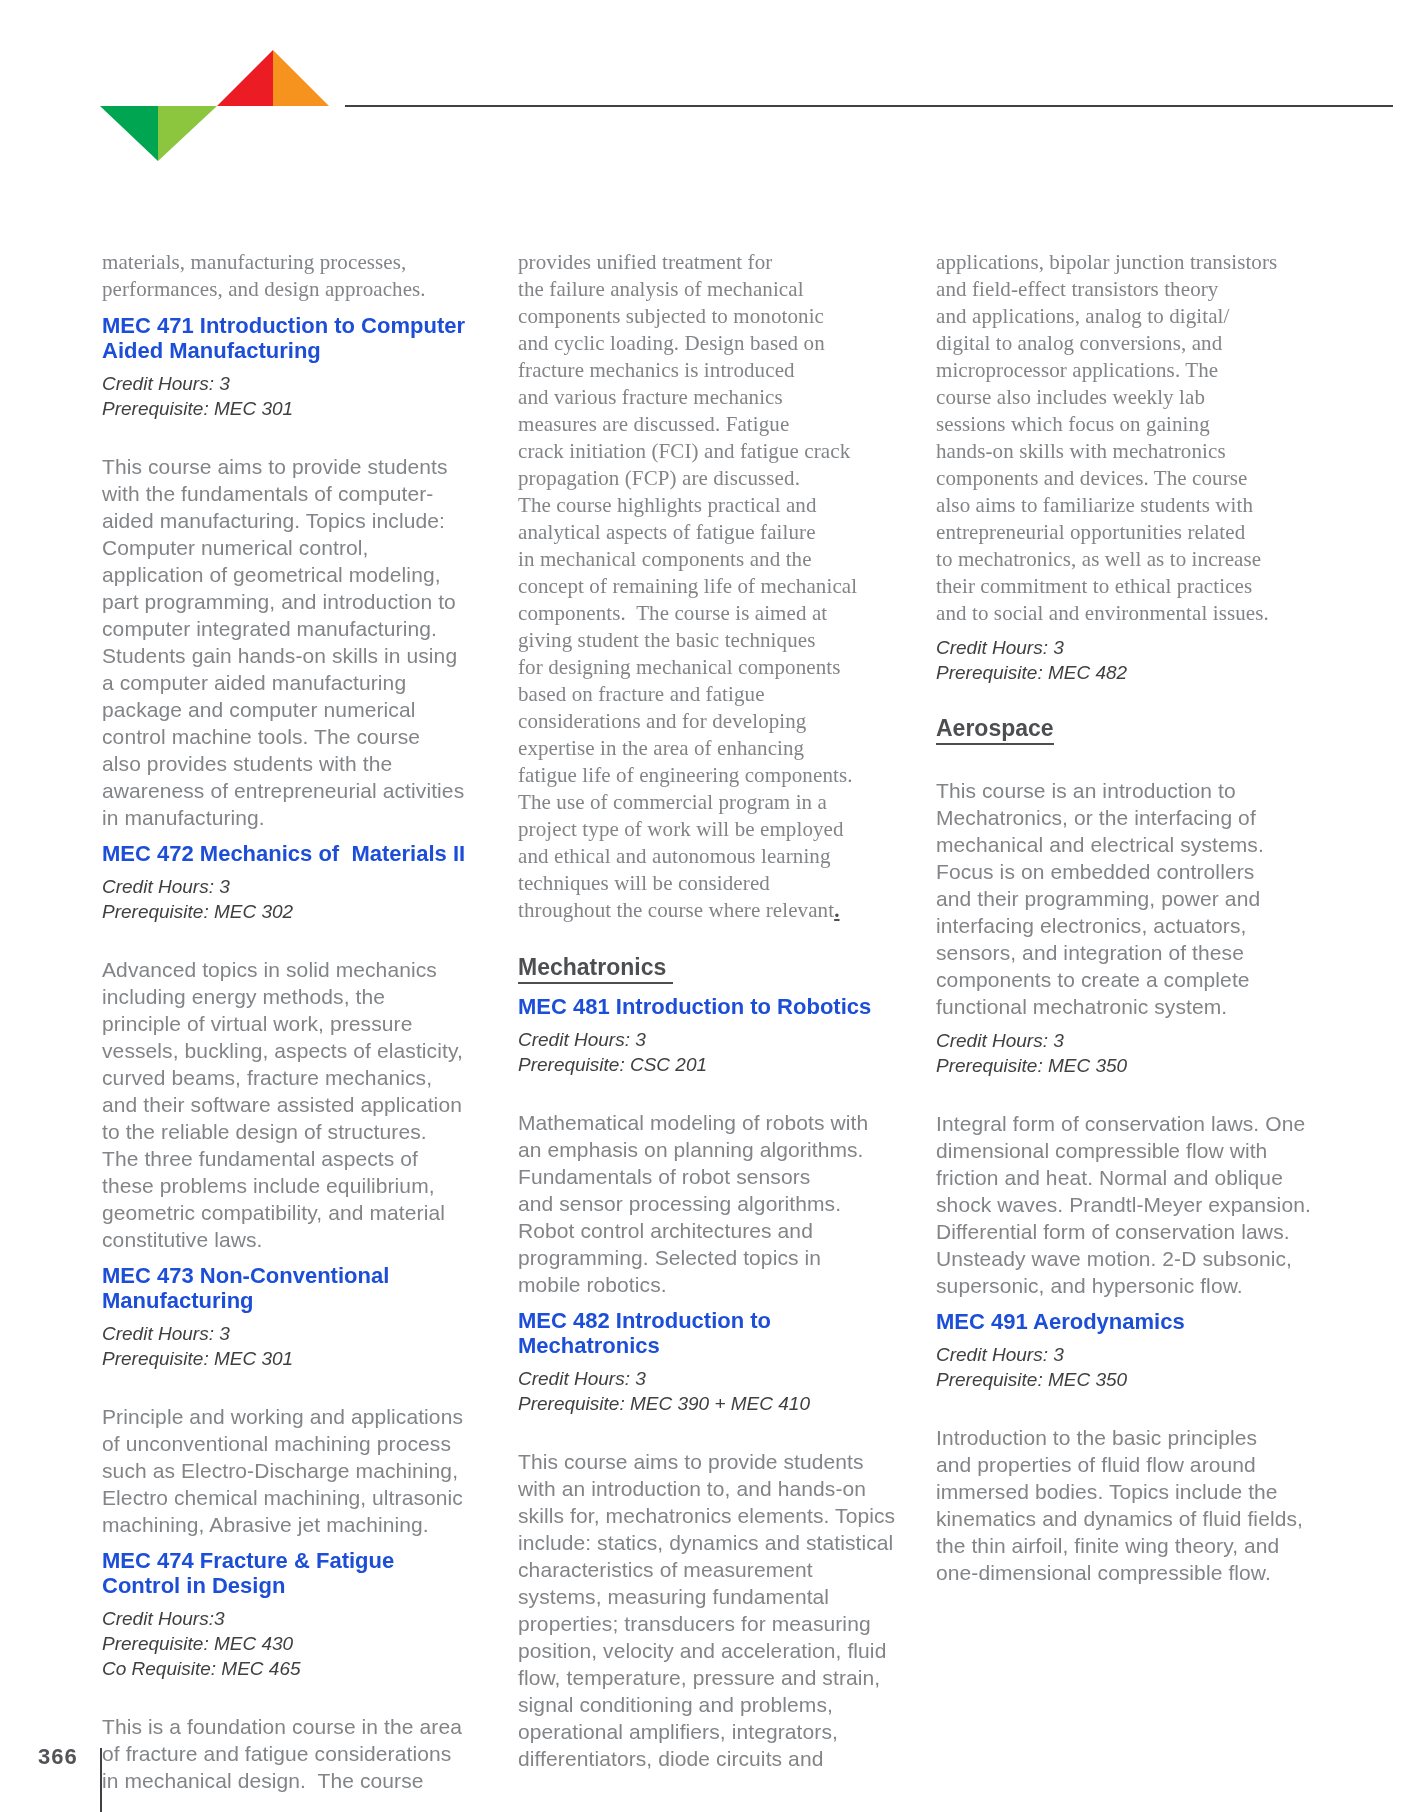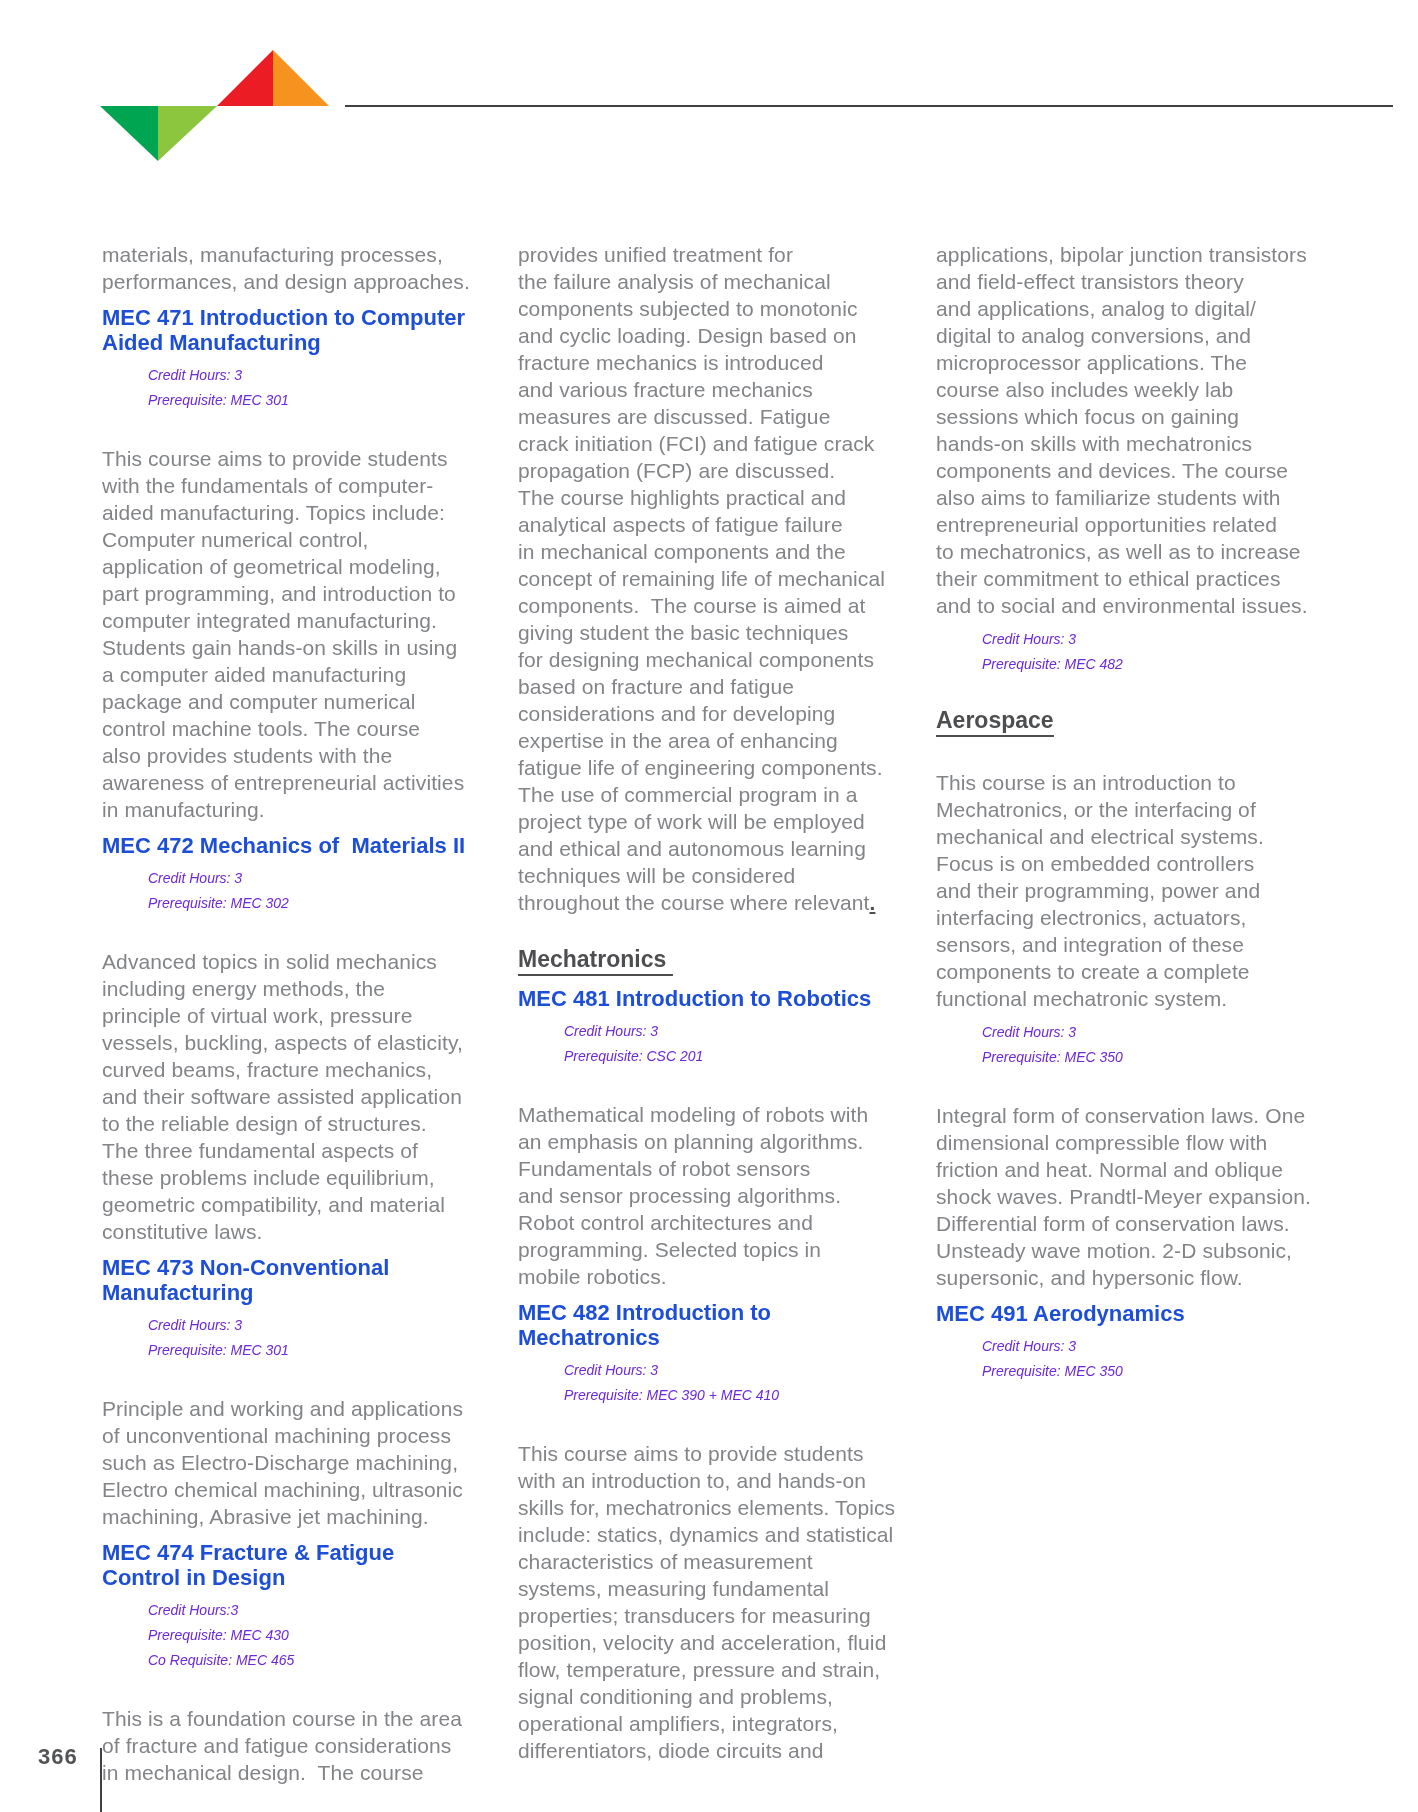--- a/index.html
+++ b/index.html
@@ -9,31 +9,31 @@
   }
   .logo { position:absolute; left:100px; top:50px; }
   .header-rule { position:absolute; left:345px; top:105px; width:1048px; height:2px; background:#414042; }
 
   .col { position:absolute; top:233px; }
   .col-1 { left:102px; width:416px; }
   .col-2 { left:518px; width:418px; }
   .col-3 { left:936px; width:460px; }
 
   .block { white-space:pre; }
-  .col > .block:first-child { margin-top:8px; }
+  .col > .block:first-child { margin-top:16px;font-family:Liberation Serif, serif; }
 
   .paragraph {
     font-size:21px; line-height:27px; color:#828487; margin-top:32px;
     letter-spacing:0.1px;
   }
   .course_title {
     font-size:22px; line-height:25px; font-weight:bold; color:#1d4ed8; margin-top:10px;
   }
   .meta {
-    font-size:14px; line-height:25px; font-style:italic; color:#6d28d9; margin-top:8px;margin-left:46px;
+    font-size:19px; line-height:25px; font-style:italic; color:#404040; margin-top:8px;
   }
   .section_title {
     font-size:23px; line-height:26px; font-weight:bold; color:#4d4e50; margin-top:30px;
   }
   .section_title .underline-span {
     display:inline-block; border-bottom:2px solid #4d4e50; padding-bottom:2px;
   }
   .last-char-emph { font-weight:bold; color:#4d4e50; text-decoration:underline; }
 
   .page-number {
@@ -196,19 +196,25 @@
         <div class="block paragraph">Integral form of conservation laws. One
 dimensional compressible flow with
 friction and heat. Normal and oblique
 shock waves. Prandtl-Meyer expansion.
 Differential form of conservation laws.
 Unsteady wave motion. 2-D subsonic,
 supersonic, and hypersonic flow.</div>
         <div class="block course_title">MEC 491 Aerodynamics</div>
         <div class="block meta">Credit Hours: 3
 Prerequisite: MEC 350</div>
+        <div class="block paragraph">Introduction to the basic principles
+and properties of fluid flow around
+immersed bodies. Topics include the
+kinematics and dynamics of fluid fields,
+the thin airfoil, finite wing theory, and
+one-dimensional compressible flow.</div>
       </section>
   </main>
 
   <div class="page-number">366</div>
   <div class="footer-rule"></div>
 
 </div>
 
 </body></html>

